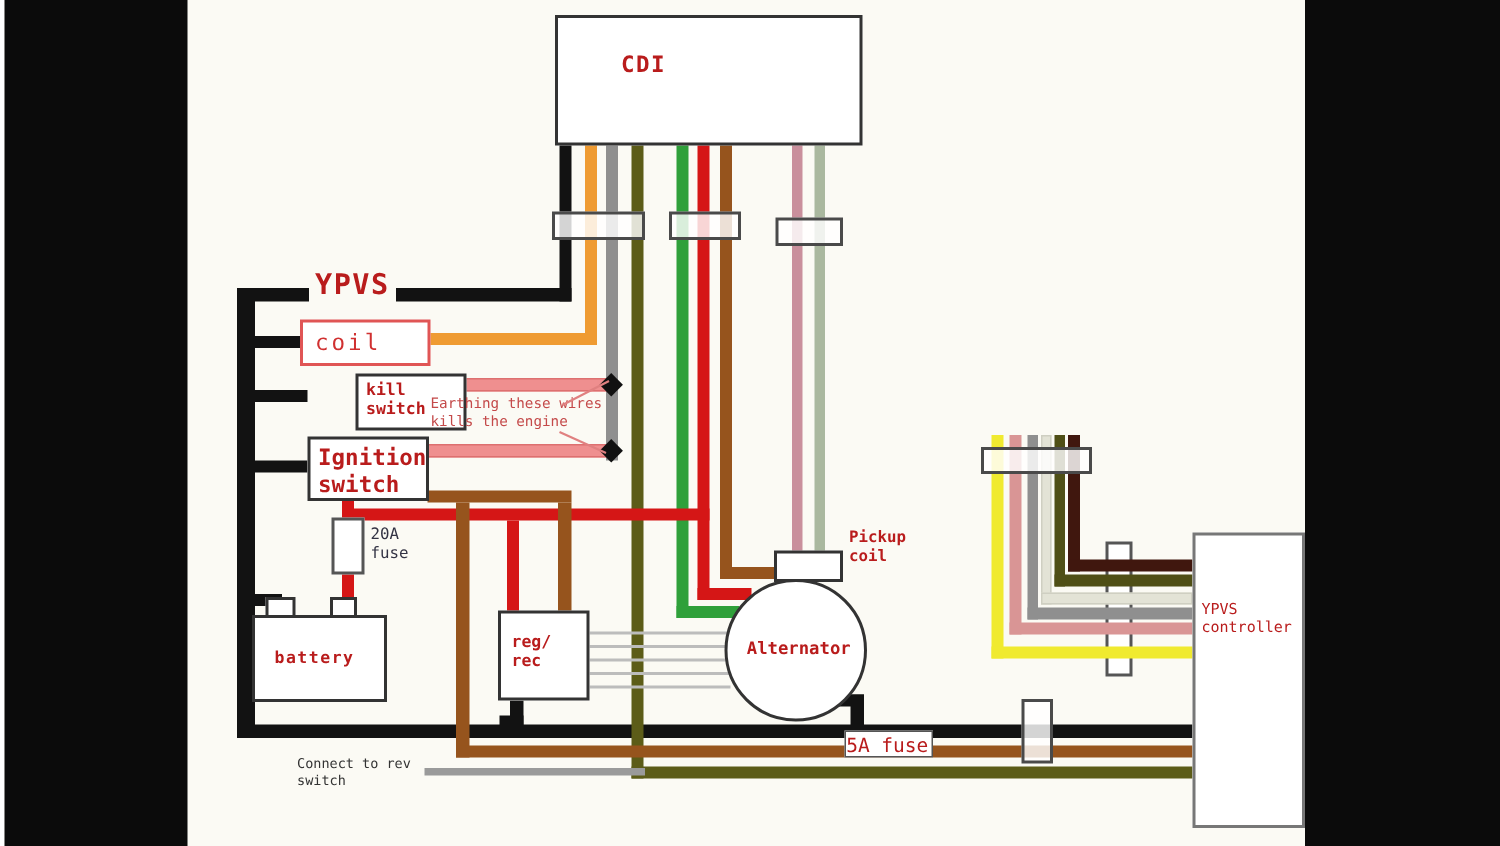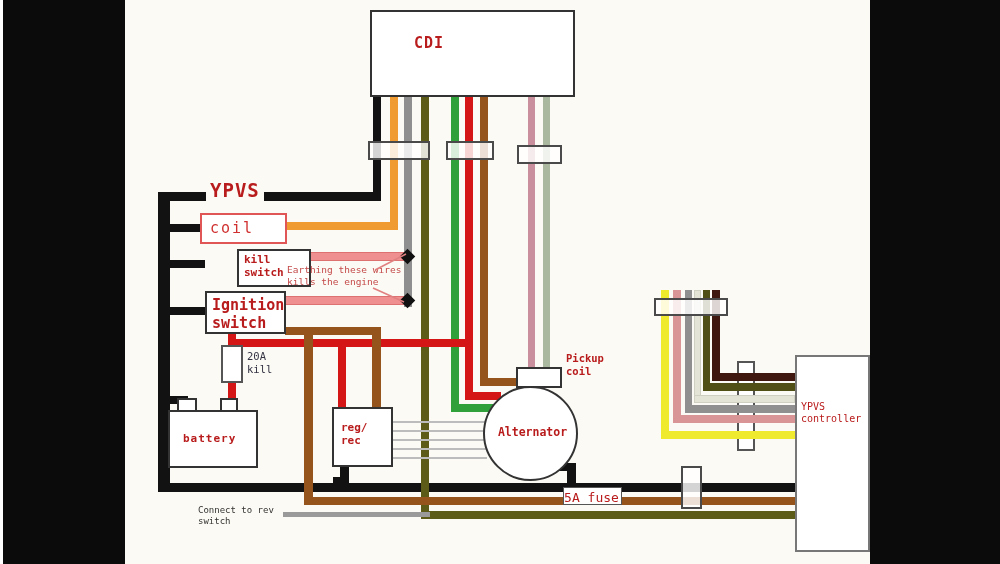--- a/index.html
+++ b/index.html
@@ -129,21 +129,21 @@
   </div>
 
   <div class="box" style="left:205px;top:249px;width:74px;height:38px;margin-left:32px;">
     <span class="lbl" style="left:5px;top:2px;width:58px;font-size:11px;font-weight:bold;">kill switch</span>
   </div>
 
   <div class="box" style="left:205px;top:291px;width:81px;height:43px;">
     <span class="lbl" style="left:5px;top:3px;width:70px;font-size:15px;font-weight:bold;">Ignition switch</span>
   </div>
 
-  <div class="lbl" style="left:247px;top:350px;width:36px;font-size:10.5px;color:#334;">20A kill</div>
+  <div class="lbl" style="left:247px;top:350px;width:36px;font-size:10.5px;color:#334;">20A fuse</div>
 
   <div class="box" style="left:177px;top:398px;width:20px;height:14px;border-width:2px;"></div>
   <div class="box" style="left:220px;top:398px;width:18px;height:14px;border-width:2px;"></div>
   <div class="box" style="left:168px;top:410px;width:90px;height:58px;">
     <span class="lbl" style="left:13px;top:20px;font-size:11px;font-weight:bold;letter-spacing:1px;">battery</span>
   </div>
 
   <div class="box circle" style="left:483px;top:386px;width:95px;height:95px;">
     <span class="lbl" style="left:0;top:37px;width:95px;text-align:center;font-size:11.5px;font-weight:bold;">Alternator</span>
   </div>

